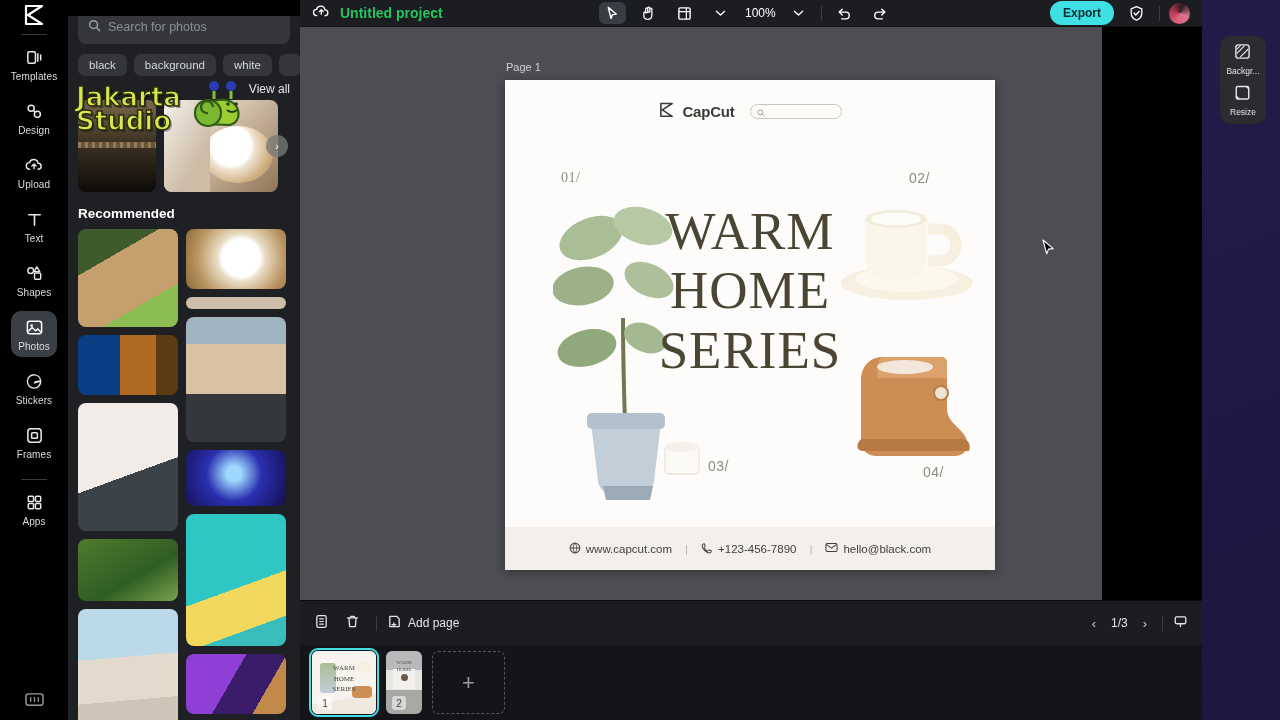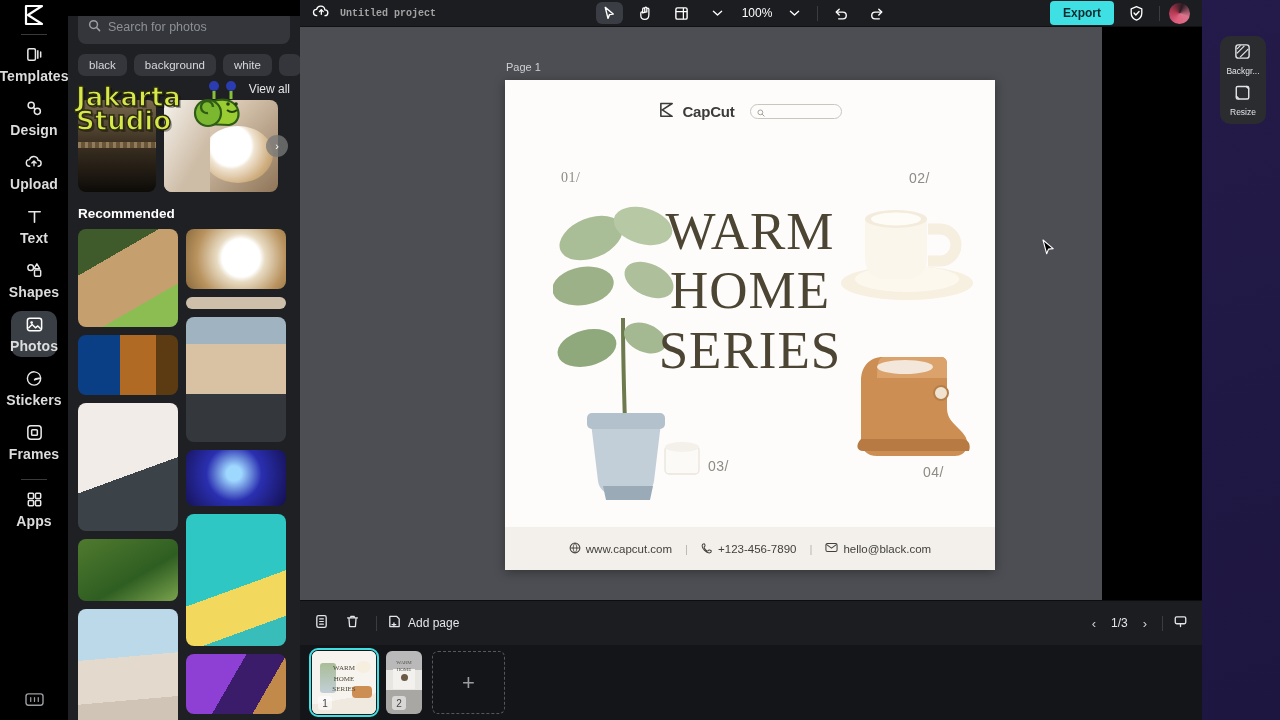--- a/index.html
+++ b/index.html
@@ -31,21 +31,21 @@
   .rail-logo { margin-top: 2px; height: 26px; display:flex; align-items:center; }
   .rail-div { width: 26px; height: 1px; background: #3a3a3a; margin: 6px 0 6px; }
   .rail-item {
     width: 46px; height: 46px; margin-bottom: 8px;
     border-radius: 10px;
     display: flex; flex-direction: column; align-items: center; justify-content: center;
     color: #e8e8e8; cursor: pointer;
   }
   .rail-item.active { background: #3a3f45; }
   .rail-item .ri-ico { height: 21px; display:flex; align-items:center; justify-content:center; }
-  .rail-item .ri-lbl { font-size: 14px; margin-top: 3px; letter-spacing: .1px; color:#dcdcdc;font-weight:bold; }
+  .rail-item .ri-lbl { font-size: 10px; margin-top: 3px; letter-spacing: .1px; color:#dcdcdc; }
   .rail-bottom { position:absolute; bottom: 8px; left: 0; width:68px; display:flex; justify-content:center; }
 
   
   .panel {
     position: absolute; left: 68px; top: 0; width: 232px; height: 720px;
     background: #1f2023;
     z-index: 5; overflow: hidden; margin-top: 16px;
   }
   .search-wrap { padding: 0 10px; padding-top: 0px; }
   .search-box {
@@ -111,32 +111,32 @@
   .mcol { display: flex; flex-direction: column; gap: 8px; width: 100px; }
   .ph { border-radius: 8px; overflow: hidden; position: relative; cursor: pointer; }
 
   
   .topbar {
     position: absolute; left: 300px; top: 0; width: 902px; height: 27px;
     background: #1c1d21; z-index: 5;
     display: flex; align-items: center; padding: 0 12px; gap: 9px;
     border-bottom: 1px solid #111;
   }
-  .proj-title { color: #a3a3a3; font-size: 10px; font-weight: 700; font-family: Liberation Mono, monospace; }
+  .proj-title { color: #22c55e; font-size: 14px; font-weight: 700; }
   .tb-spacer { flex: 1; }
   .tb-btn {
     width: 27px; height: 22px; border-radius: 6px; color: #e6e6e6;
     display: flex; align-items: center; justify-content: center; cursor: pointer;
   }
   .tb-btn.active { background: #3a3d44; }
   .zoomlbl { color: #fff; font-size: 12px; margin-left: 2px; }
   .sep { width: 1px; height: 15px; background: #3a3c40; }
   .export-btn {
     background: #3fe0e4; color: #0b2b2e; font-size: 12px; font-weight: 700;
-    border-radius: 4px; padding: 5px 13px; cursor: pointer;
+    border-radius: 12px; padding: 5px 13px; cursor: pointer;
   }
   .avatar {
     width: 21px; height: 21px; border-radius: 50%;
     background: conic-gradient(from 200deg,#e0607e,#b0364f,#2b1b22,#d9748c,#e0607e);
     cursor: pointer;
   }
 
   
   .canvas-area {
     position: absolute; left: 300px; top: 27px; width: 802px; height: 573px;

